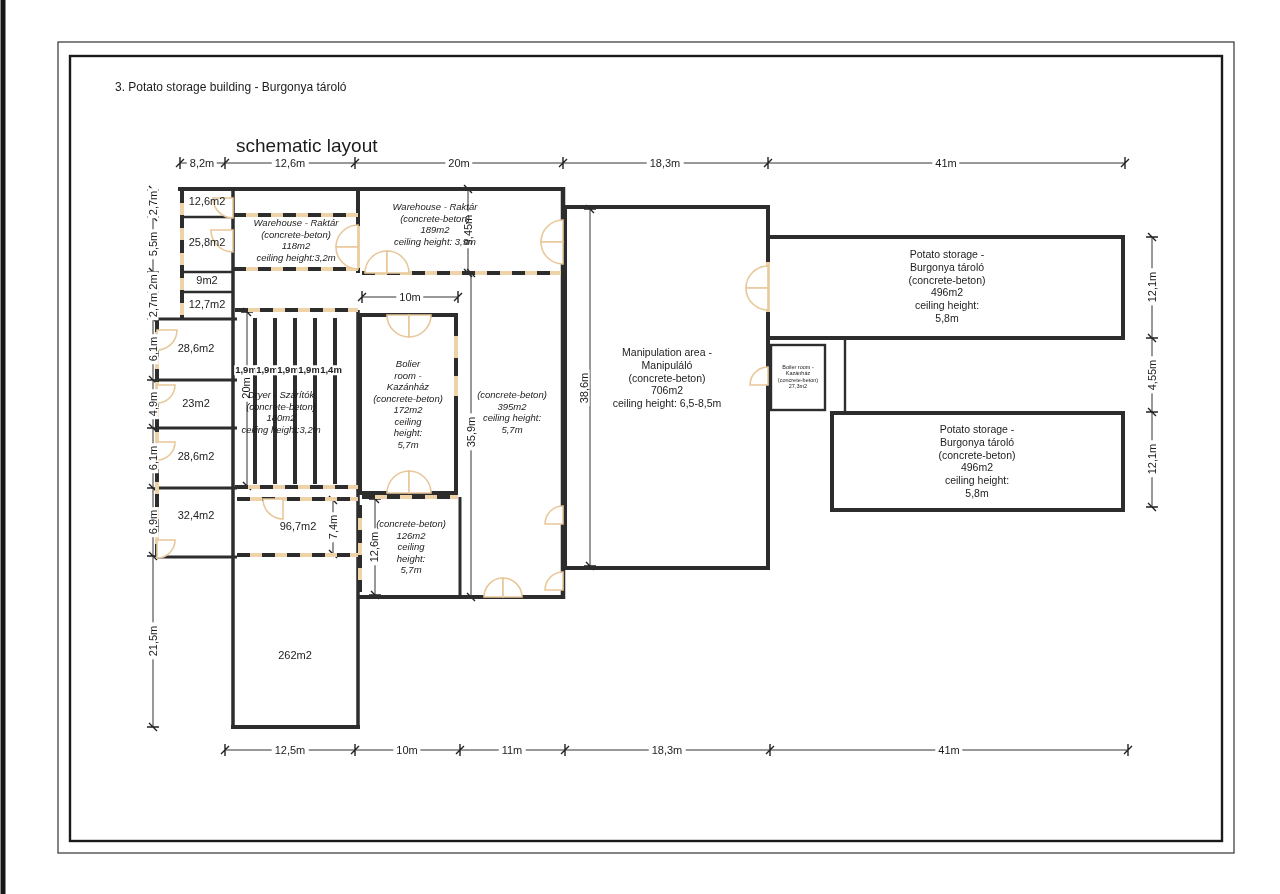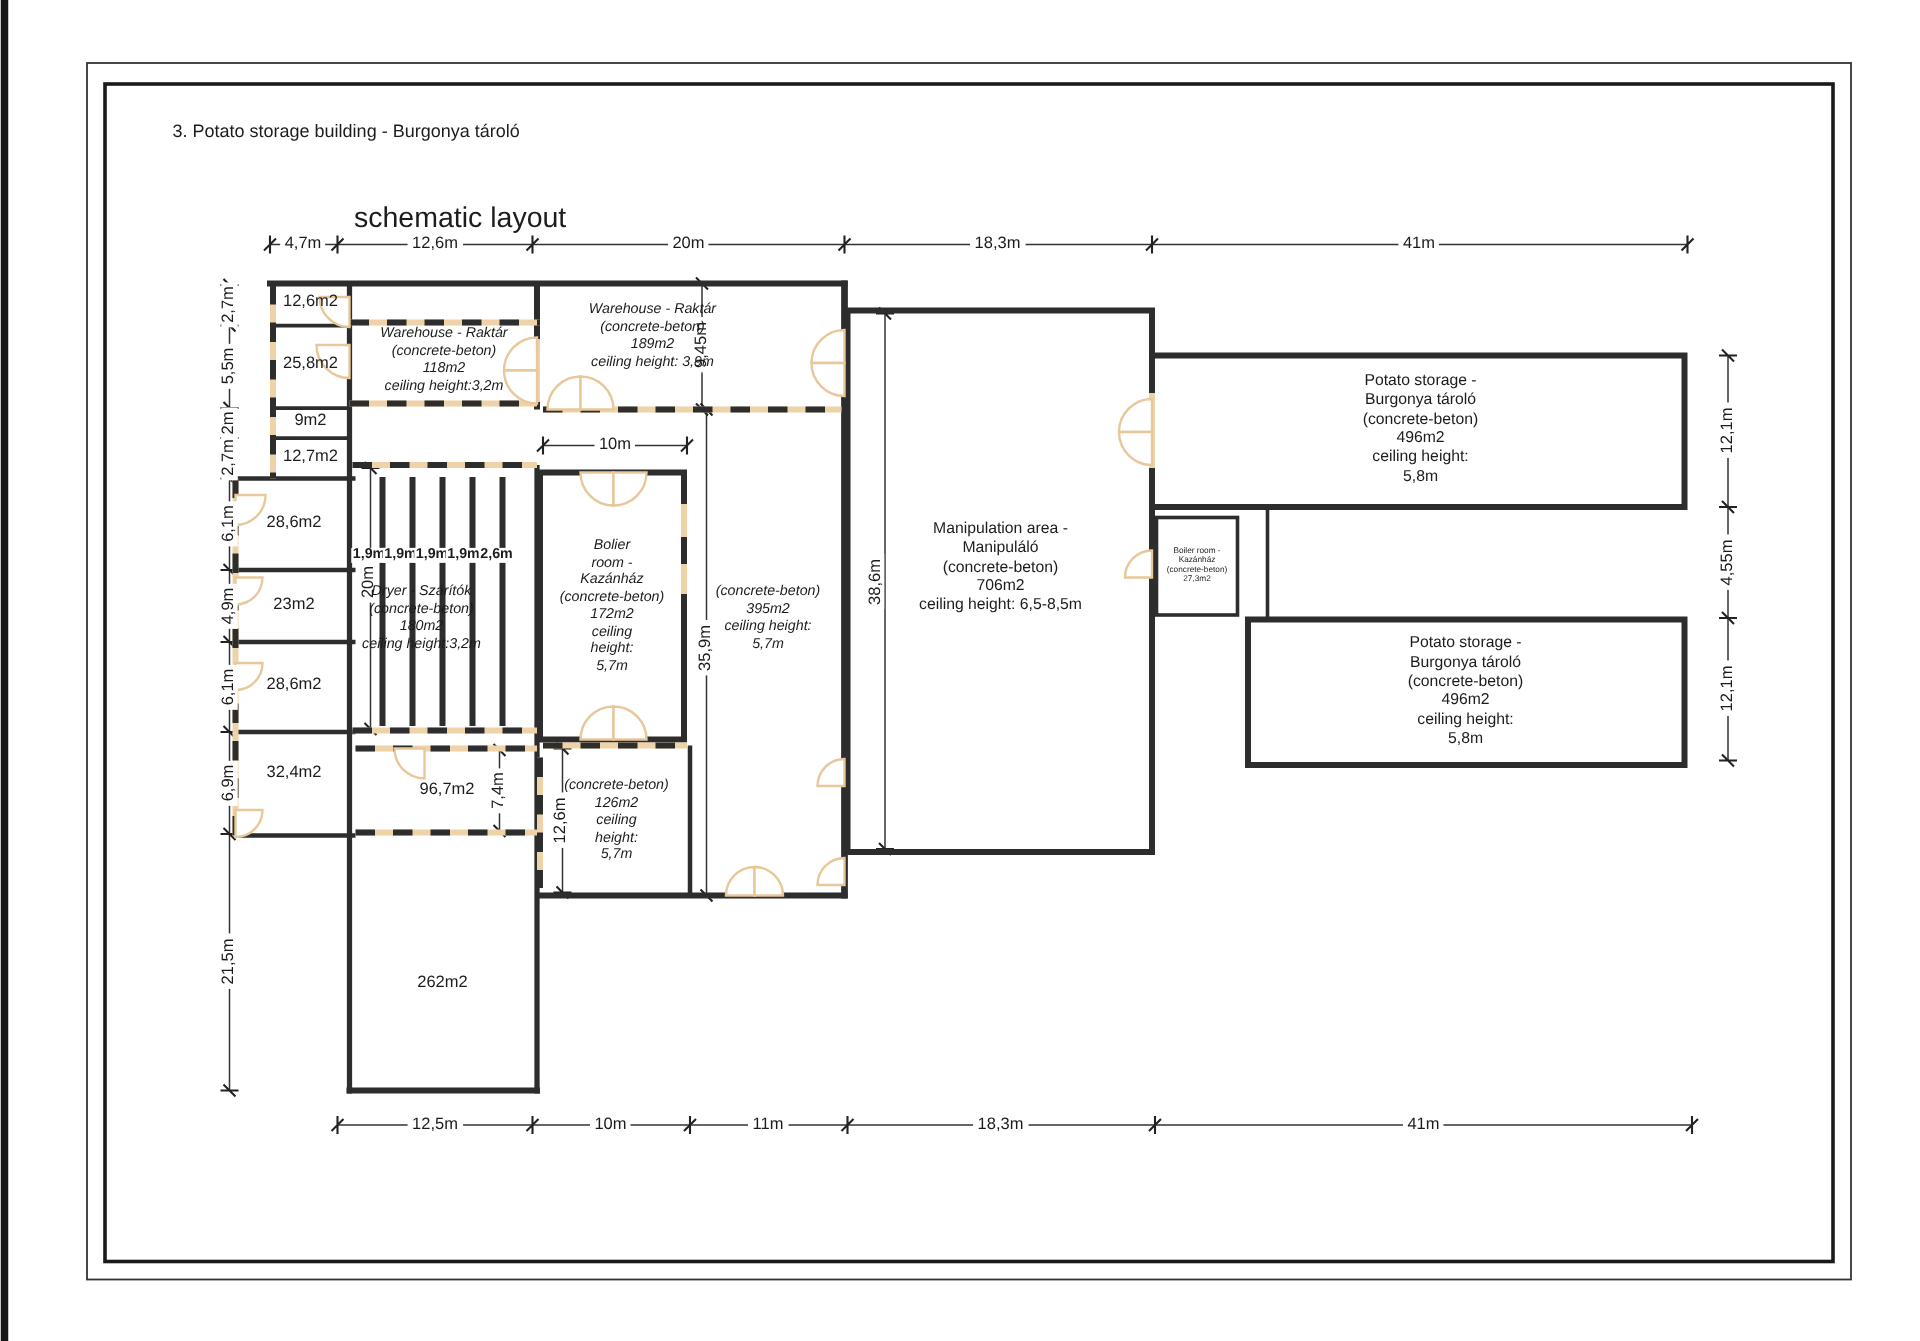--- a/index.html
+++ b/index.html
@@ -185,21 +185,21 @@
     <path d="M157,385 L175,385 A18,18 0 0 1 157,403 Z"></path>
     <path d="M157,442 L175,442 A18,18 0 0 1 157,460 Z"></path>
     <path d="M157,540 L175,540 A18,18 0 0 1 157,558 Z"></path>
     <path d="M283,499 L283,519 A20,20 0 0 1 263,499 Z"></path>
   </g>
 </svg>
 
 <div class="title1">3. Potato storage building - Burgonya tároló</div>
 <div class="title2">schematic layout</div>
 
-<span class="lab dim" style="left:202px;top:163px">4,7m</span>
+<span class="lab dim" style="left:202px;top:163px">8,2m</span>
 <span class="lab dim" style="left:290px;top:163px">12,6m</span>
 <span class="lab dim" style="left:459px;top:163px">20m</span>
 <span class="lab dim" style="left:665px;top:163px">18,3m</span>
 <span class="lab dim" style="left:946px;top:163px">41m</span>
 
 <span class="lab dim" style="left:290px;top:750px">12,5m</span>
 <span class="lab dim" style="left:407px;top:750px">10m</span>
 <span class="lab dim" style="left:512px;top:750px">11m</span>
 <span class="lab dim" style="left:667px;top:750px">18,3m</span>
 <span class="lab dim" style="left:949px;top:750px">41m</span>
@@ -223,21 +223,21 @@
 <span class="lab dim rot" style="left:471px;top:432px">35,9m</span>
 <span class="lab dim rot" style="left:584px;top:388px">38,6m</span>
 <span class="lab dim rot" style="left:246px;top:388px">20m</span>
 <span class="lab dim rot" style="left:333px;top:527px">7,4m</span>
 <span class="lab dim rot" style="left:374px;top:547px">12,6m</span>
 
 <span class="lab bay" style="left:246px;top:370px">1,9m</span>
 <span class="lab bay" style="left:267px;top:370px">1,9m</span>
 <span class="lab bay" style="left:288px;top:370px">1,9m</span>
 <span class="lab bay" style="left:309px;top:370px">1,9m</span>
-<span class="lab bay" style="left:331px;top:370px">2,6m</span>
+<span class="lab bay" style="left:331px;top:370px">1,4m</span>
 
 <span class="lab area" style="left:207px;top:202px">12,6m2</span>
 <span class="lab area" style="left:207px;top:243px">25,8m2</span>
 <span class="lab area" style="left:207px;top:281px">9m2</span>
 <span class="lab area" style="left:207px;top:305px">12,7m2</span>
 <span class="lab area" style="left:196px;top:349px">28,6m2</span>
 <span class="lab area" style="left:196px;top:404px">23m2</span>
 <span class="lab area" style="left:196px;top:457px">28,6m2</span>
 <span class="lab area" style="left:196px;top:516px">32,4m2</span>
 <span class="lab area" style="left:298px;top:527px">96,7m2</span>

